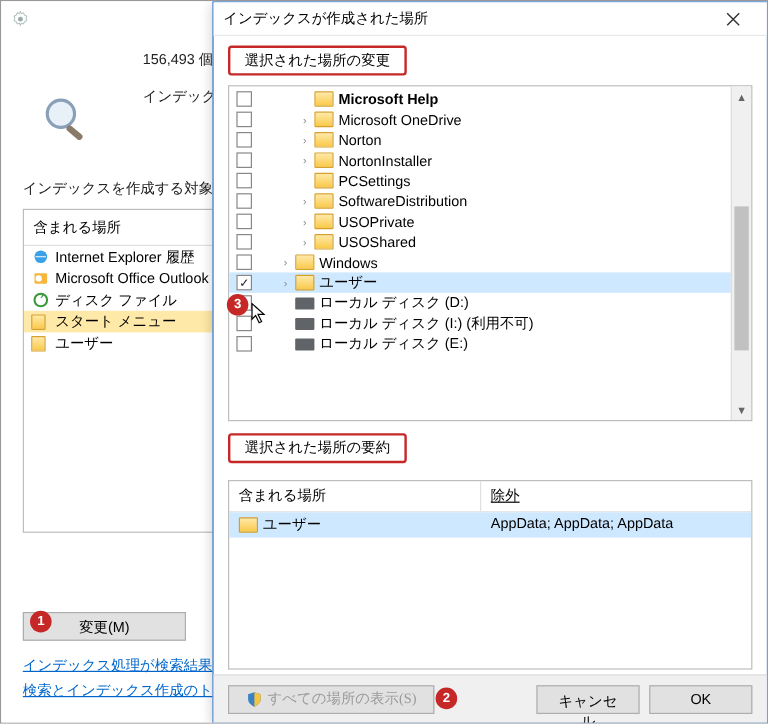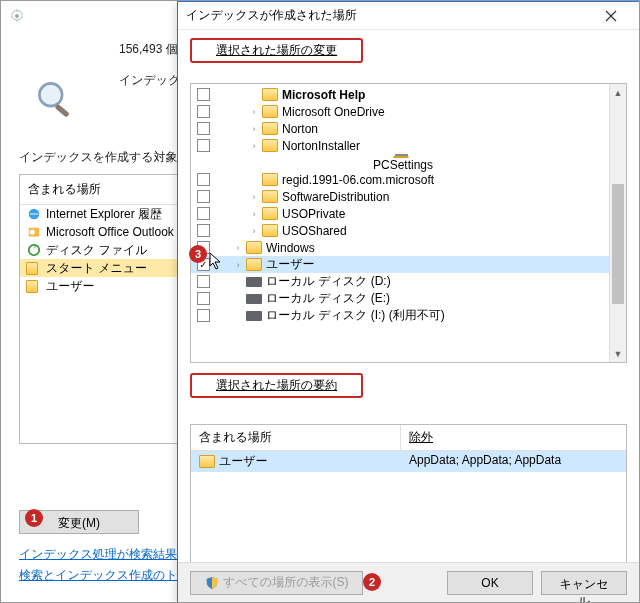--- a/index.html
+++ b/index.html
@@ -112,23 +112,22 @@
   .close-btn {
     width: 40px; height: 26px;
     display: flex; align-items: center; justify-content: center;
     cursor: pointer;
   }
   .dialog-body { padding: 8px 12px 10px 12px; }
   .group-label {
     border: 2px solid #c62828;
     border-radius: 3px;
     display: inline-block;
-    padding: 2px 24px;
-    margin-bottom: 20px;
-    text-decoration: underline;
+    padding: 2px 12px;
+    margin-bottom: 8px;
   }
   .tree-box {
     border: 1px solid #bdbdbd;
     height: 280px;
     position: relative;
     overflow: hidden;
     background: #fff;
   }
   .tree-scroll {
     position: absolute;
@@ -215,20 +214,21 @@
     height: 40px;
     background: #f0f0f0;
     border-top: 1px solid #ddd;
     display: flex; align-items: center;
     padding: 0 12px;
     gap: 8px;
   }
   .win-btn.disabled {
     color: #9a9a9a;
     cursor: default;
+    font-family: Liberation Serif, serif;
   }
   .spacer { flex: 1; }
   .shield {
     width:14px;height:14px;margin-right:4px;display:inline-block;
   }
   .cursor-img {
     position: absolute;
     width: 16px; height: 20px;
     pointer-events: none;
   }
@@ -292,21 +292,21 @@
           <div class="included-row">
             <span class="row-icon">
               <span class="folder"></span>
             </span>
             <span>ユーザー</span>
           </div>
         </div>
     </div>
   </div>
   <div class="bottom-buttons">
-    <button class="win-btn" style="width:120px">変更(M)</button>
+    <button class="win-btn" style="width:136px">変更(M)</button>
   </div>
   <div class="callout" style="left:24px; bottom:77px">1</div>
   <div class="links">
     <a>インデックス処理が検索結果に及</a>
     <a>検索とインデックス作成のトラブル</a>
   </div>
 </div>
 
 <div class="dialog">
   <div class="dialog-titlebar">
@@ -342,33 +342,26 @@
             <span class="folder"></span>
             <span>Norton</span>
           </div>
           <div class="tree-row" style="padding-left: 6px;">
             <span class="chk"></span>
             <span style="display:inline-block;width:32px"></span>
             <span class="expander">›</span>
             <span class="folder"></span>
             <span>NortonInstaller</span>
           </div>
-          <div class="tree-row" style="padding-left: 6px; flex-direction: column;">
+          <div class="tree-row" style="padding-left: 6px;">
             <span class="chk"></span>
             <span style="display:inline-block;width:32px"></span>
             <span class="expander"></span>
             <span class="folder"></span>
             <span>PCSettings</span>
-          </div>
-          <div class="tree-row" style="padding-left: 6px;">
-            <span class="chk"></span>
-            <span style="display:inline-block;width:32px"></span>
-            <span class="expander"></span>
-            <span class="folder"></span>
-            <span>regid.1991-06.com.microsoft</span>
           </div>
           <div class="tree-row" style="padding-left: 6px;">
             <span class="chk"></span>
             <span style="display:inline-block;width:32px"></span>
             <span class="expander">›</span>
             <span class="folder"></span>
             <span>SoftwareDistribution</span>
           </div>
           <div class="tree-row" style="padding-left: 6px;">
             <span class="chk"></span>
@@ -403,28 +396,28 @@
             <span style="display:inline-block;width:16px"></span>
             <span class="expander"></span>
             <span class="drive"></span>
             <span>ローカル ディスク (D:)</span>
           </div>
           <div class="tree-row" style="padding-left: 6px;">
             <span class="chk"></span>
             <span style="display:inline-block;width:16px"></span>
             <span class="expander"></span>
             <span class="drive"></span>
-            <span>ローカル ディスク (E:)</span>
+            <span>ローカル ディスク (I:) (利用不可)</span>
           </div>
           <div class="tree-row" style="padding-left: 6px;">
             <span class="chk"></span>
             <span style="display:inline-block;width:16px"></span>
             <span class="expander"></span>
             <span class="drive"></span>
-            <span>ローカル ディスク (I:) (利用不可)</span>
+            <span>ローカル ディスク (E:)</span>
           </div>
         </div>
       <div class="tree-scroll">
         <div class="sbtn">▲</div>
         <div class="thumb"></div>
         <div class="sbtn" style="position:absolute;bottom:0;left:0;right:0">▼</div>
       </div>
     </div>
     <div class="group-label" style="margin-top:10px">選択された場所の要約</div>
     <div class="summary-box">
@@ -445,22 +438,22 @@
     <button class="win-btn disabled" style="display:flex;align-items:center">
       <span class="shield">
         <svg viewBox="0 0 16 16" width="14" height="14">
             <path d="M8 1 L14 3 V8 C14 12 8 15 8 15 C8 15 2 12 2 8 V3 Z" fill="#3b82c4"></path>
             <path d="M8 1 L14 3 V8 C14 12 8 15 8 15 Z" fill="#f5c542"></path>
           </svg>
       </span>
       <span>すべての場所の表示(S)</span>
     </button>
     <div class="spacer"></div>
+    <button class="win-btn" style="width:86px">キャンセル</button>
     <button class="win-btn" style="width:86px">OK</button>
-    <button class="win-btn" style="width:86px">キャンセル</button>
   </div>
 </div>
 
 <div class="callout" style="left:188px; top:244px">3</div>
 
 <div class="callout" style="left:362px; top:572px">2</div>
 
 <svg class="cursor-img" style="left:208px; top:251px" viewBox="0 0 16 20">
   <path d="M1 1 L1 14 L4 11 L7 17 L9 16 L6 10 L11 10 Z" fill="#fff" stroke="#000" stroke-width="1"></path>
 </svg>

